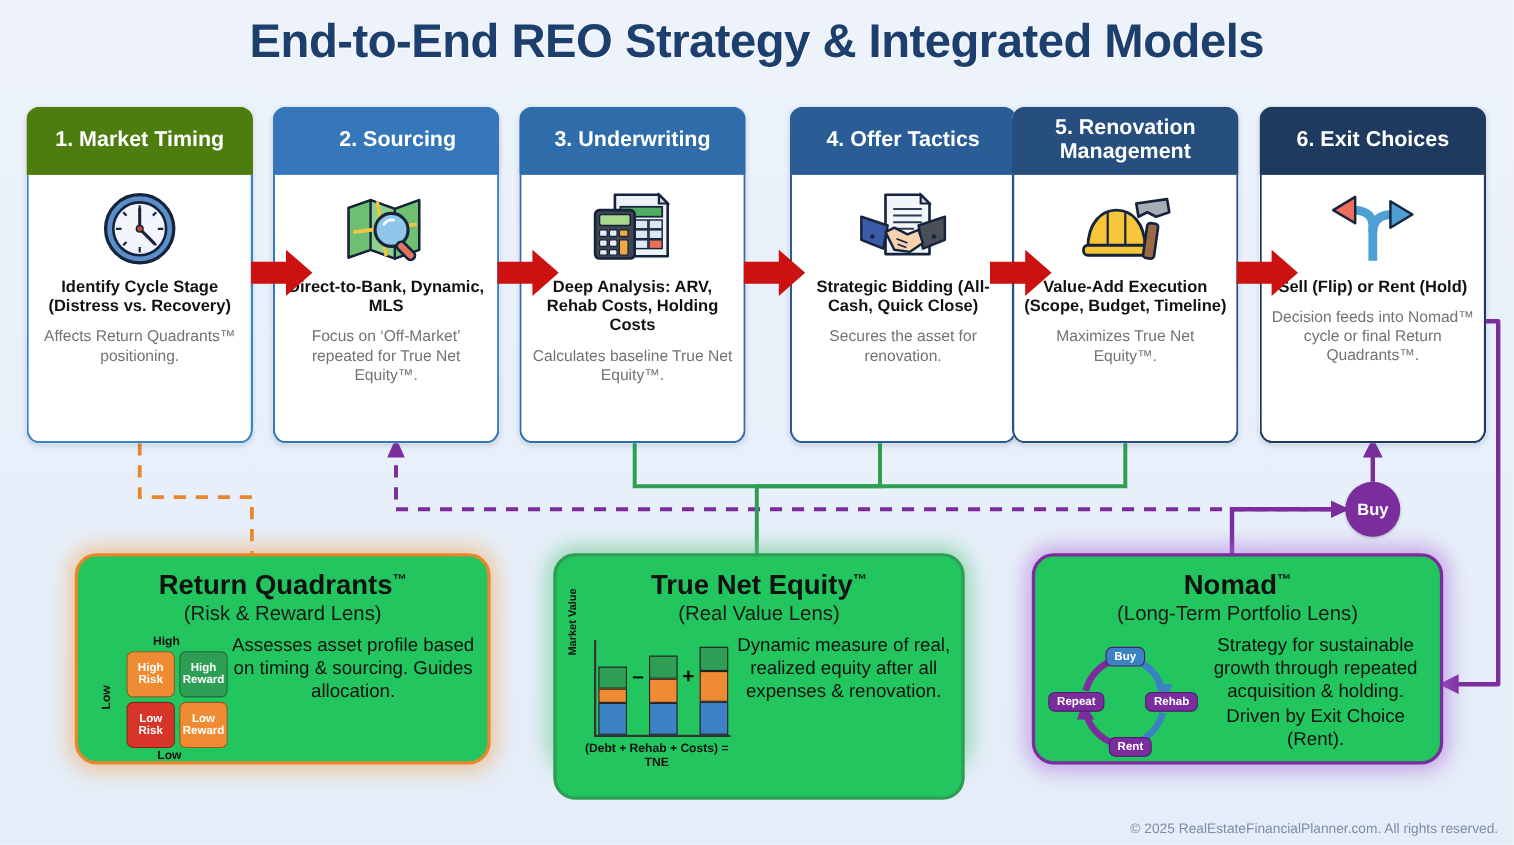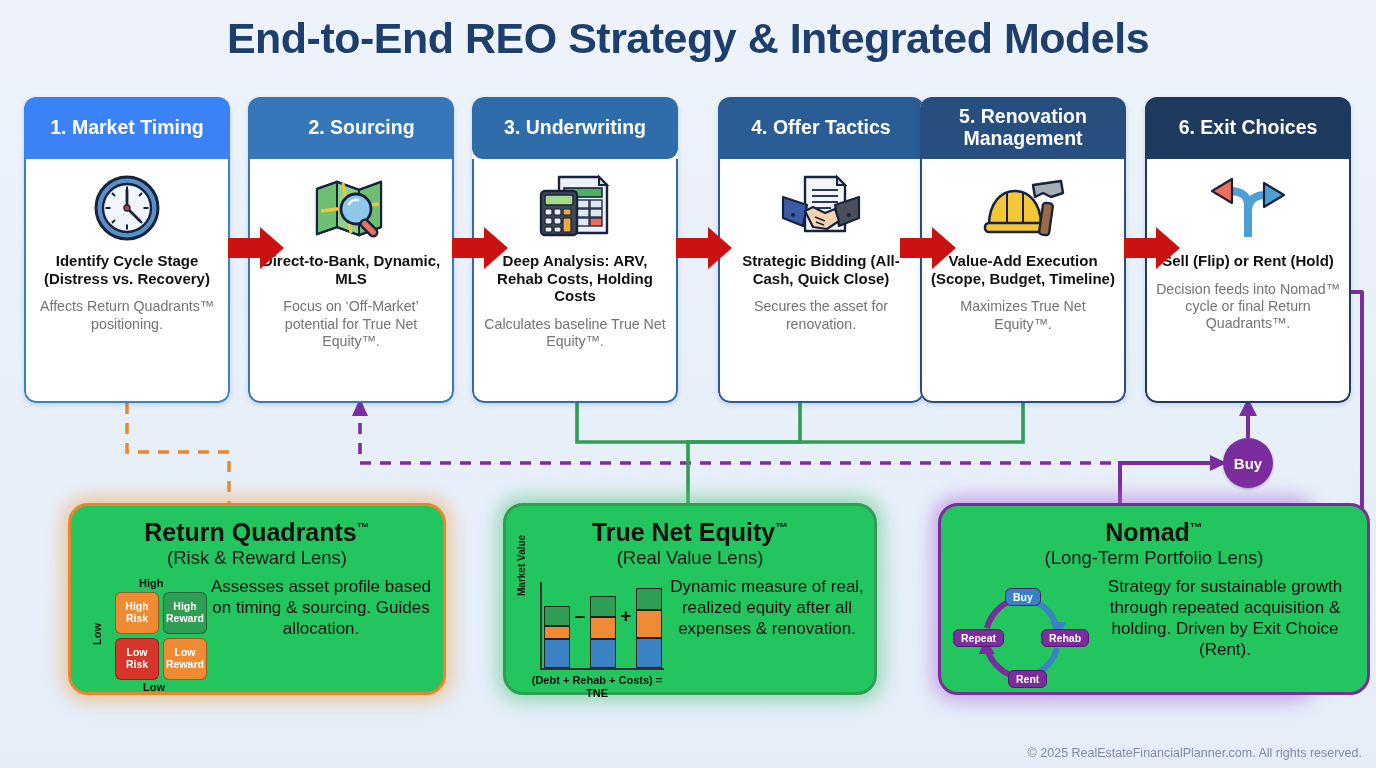--- a/index.html
+++ b/index.html
@@ -128,21 +128,21 @@
     <polygon points="1248,398 1239,416 1257,416" fill="#7b2d9e"></polygon>
 
     <path d="M1120 505 L1120 463 L1213 463" fill="none" stroke="#7b2d9e" stroke-width="4"></path>
     <polygon points="1227,463 1210,455 1210,471" fill="#7b2d9e"></polygon>
 
     <path d="M1337 292 L1362 292 L1362 622 L1325 622" fill="none" stroke="#7b2d9e" stroke-width="4" stroke-linejoin="round"></path>
     <polygon points="1308,622 1326,613 1326,631" fill="#7b2d9e"></polygon>
   </svg>
 
   <div class="card" style="left:24px;">
-    <div class="hdr" style="background:#3b82f6;">1. Market Timing</div>
+    <div class="hdr" style="background:#4d7c0f;">1. Market Timing</div>
     <div class="body" style="border-color:#3b82c4;">
       <div class="icon">
         <svg width="74" height="74" viewBox="0 0 74 74">
           <circle cx="37" cy="37" r="31" fill="#5b8fc9" stroke="#16233d" stroke-width="3"></circle>
           <circle cx="37" cy="37" r="24" fill="#f2f5fb" stroke="#16233d" stroke-width="2.4"></circle>
           <g stroke="#16233d" stroke-width="2">
             <line x1="37" y1="15.5" x2="37" y2="20.5"></line>
               <line x1="37" y1="53.5" x2="37" y2="58.5"></line>
             <line x1="15.5" y1="37" x2="20.5" y2="37"></line>
               <line x1="53.5" y1="37" x2="58.5" y2="37"></line>
@@ -171,26 +171,26 @@
           <path d="M26 11 L48 19 L48 64 L26 56 Z" fill="#8fd18a" stroke="#16233d" stroke-width="2"></path>
           <path d="M48 19 L70 11 L70 56 L48 64 Z" fill="#6fbf73" stroke="#16233d" stroke-width="2"></path>
           <path d="M10 40 L68 33" stroke="#f0c441" stroke-width="3.4" fill="none"></path>
           <path d="M32 12 L40 62" stroke="#f0c441" stroke-width="3" fill="none"></path>
           <circle cx="45" cy="38" r="15" fill="#8fc7ea" stroke="#16233d" stroke-width="2.8"></circle>
           <path d="M38 33 a9 9 0 0 1 9 -4" fill="none" stroke="#fff" stroke-width="2.4" stroke-linecap="round"></path>
           <rect x="54" y="47" width="8" height="20" rx="4" fill="#e0755f" stroke="#16233d" stroke-width="2.4" transform="rotate(-45 58 57)"></rect>
         </svg>
       </div>
       <div class="head-txt">Direct-to-Bank, Dynamic, MLS</div>
-      <div class="sub-txt">Focus on ‘Off-Market’ potential for True Net Equity™.</div>
+      <div class="sub-txt">Focus on ‘Off-Market’ repeated for True Net Equity™.</div>
     </div>
   </div>
 
   <div class="card" style="left:472px;">
-    <div class="hdr" style="background:#2f6daa;border-radius:11px;">3. Underwriting</div>
+    <div class="hdr" style="background:#2f6daa;">3. Underwriting</div>
     <div class="body" style="border-color:#2f6daa;">
       <div class="icon">
         <svg width="80" height="74" viewBox="0 0 80 74">
           <path d="M24 6 L64 6 L72 14 L72 62 L24 62 Z" fill="#eef1f5" stroke="#16233d" stroke-width="2.4" stroke-linejoin="round"></path>
           <path d="M64 6 L64 14 L72 14 Z" fill="#cfd6e0" stroke="#16233d" stroke-width="2"></path>
           <rect x="29" y="17" width="38" height="9" fill="#4fae63" stroke="#16233d" stroke-width="1.6"></rect>
           <g stroke="#16233d" stroke-width="1.3" fill="#dde8f3">
             <rect x="29" y="29" width="12" height="8"></rect>
               <rect x="42" y="29" width="12" height="8"></rect>
               <rect x="55" y="29" width="12" height="8"></rect>
@@ -339,21 +339,21 @@
           <div class="qcell" style="background:#ef8b33;">
             <span>Low</span>
             <span>Reward</span>
           </div>
         </div>
       </div>
       <div class="p-desc">Assesses asset profile based on timing &amp; sourcing. Guides allocation.</div>
     </div>
   </div>
 
-  <div class="panel" style="left:503px;top:503px;width:374px;height:192px;border-color:#2e9e54;">
+  <div class="panel" style="left:503px;top:503px;width:374px;height:224px;border-color:#2e9e54;">
     <div class="p-title">
       <span>True Net Equity</span><sup>™</sup>
     </div>
     <div class="p-sub">(Real Value Lens)</div>
     <div class="p-row">
       <div class="tne-wrap">
         <div class="tne-ylab">Market Value</div>
         <div class="tne-plot">
           <div class="bar">
             <div class="seg" style="height:20px;background:#2e9e54;"></div>
@@ -372,21 +372,21 @@
             <div class="seg" style="height:28px;background:#ef8b33;"></div>
             <div class="seg" style="height:30px;background:#3b82c4;"></div>
           </div>
         </div>
         <div class="tne-xlab">(Debt + Rehab + Costs) = TNE</div>
       </div>
       <div class="p-desc">Dynamic measure of real, realized equity after all expenses &amp; renovation.</div>
     </div>
   </div>
 
-  <div class="panel" style="left:938px;top:503px;width:432px;height:192px;border-color:#7b2d9e;">
+  <div class="panel" style="left:938px;top:503px;width:374px;height:192px;border-color:#7b2d9e;">
     <div class="p-title">
       <span>Nomad</span><sup>™</sup>
     </div>
     <div class="p-sub">(Long-Term Portfolio Lens)</div>
     <div class="p-row">
       <div class="nomad-wrap">
         <svg width="140" height="122" viewBox="0 0 140 122" style="position:absolute;left:0;top:0;">
           <path d="M70 22 A40 40 0 0 1 104 52" fill="none" stroke="#3b82c4" stroke-width="6"></path>
           <polygon points="106,62 97,46 113,46" fill="#3b82c4"></polygon>
           <path d="M104 72 A40 40 0 0 1 78 100" fill="none" stroke="#3b82c4" stroke-width="6"></path>

